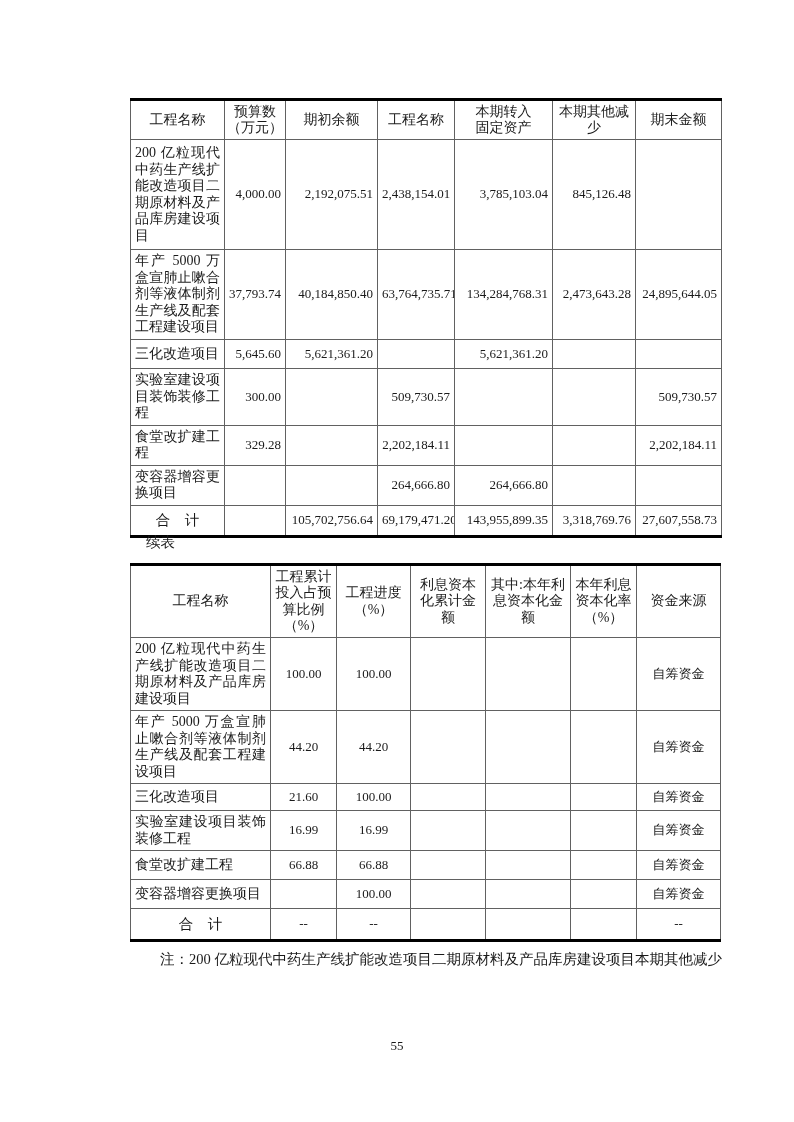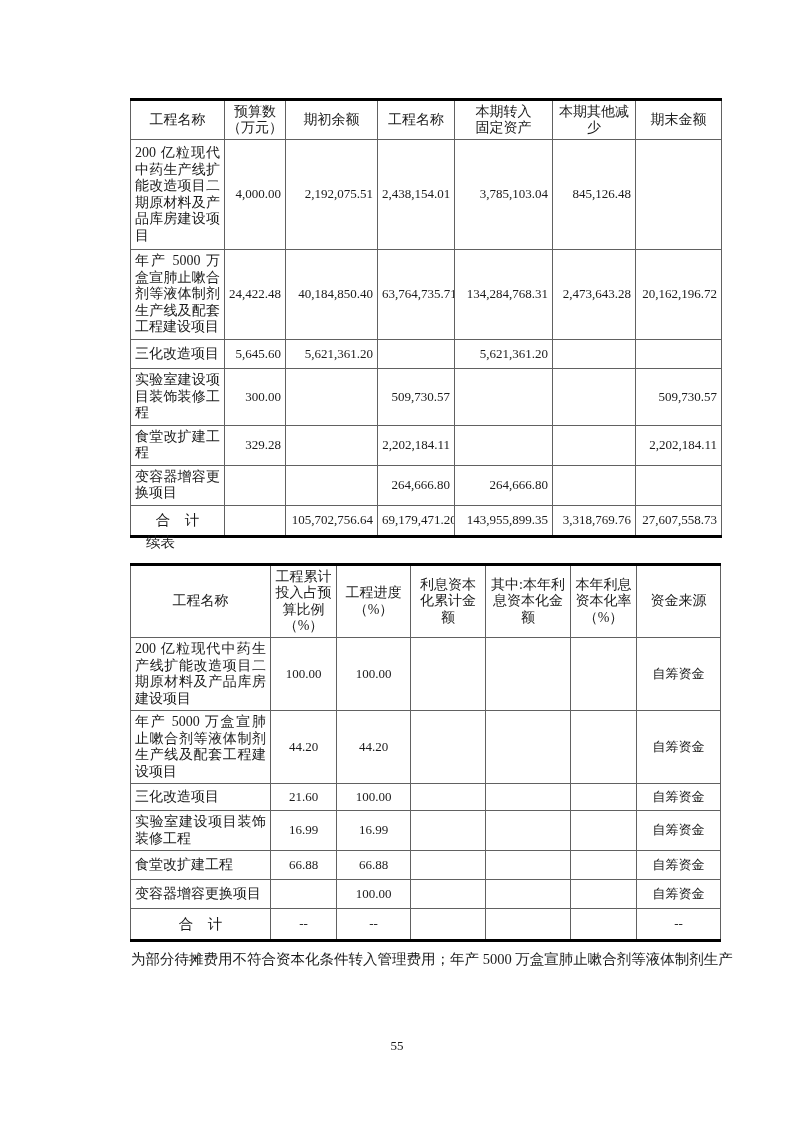--- a/index.html
+++ b/index.html
@@ -60,26 +60,26 @@
     <td class="name">200 亿粒现代中药生产线扩能改造项目二期原材料及产品库房建设项目</td>
     <td class="num">4,000.00</td>
     <td class="num">2,192,075.51</td>
     <td class="num">2,438,154.01</td>
     <td class="num">3,785,103.04</td>
     <td class="num">845,126.48</td>
     <td class="num"></td>
   </tr>
   <tr style="height:90px">
     <td class="name">年产 5000 万盒宣肺止嗽合剂等液体制剂生产线及配套工程建设项目</td>
-    <td class="num">24,422.48</td>
+    <td class="num">37,793.74</td>
     <td class="num">40,184,850.40</td>
     <td class="num">63,764,735.71</td>
     <td class="num">134,284,768.31</td>
     <td class="num">2,473,643.28</td>
-    <td class="num">20,162,196.72</td>
+    <td class="num">24,895,644.05</td>
   </tr>
   <tr style="height:29px">
     <td class="name">三化改造项目</td>
     <td class="num">5,645.60</td>
     <td class="num">5,621,361.20</td>
     <td class="num"></td>
     <td class="num">5,621,361.20</td>
     <td class="num"></td>
     <td class="num"></td>
   </tr>
@@ -214,16 +214,16 @@
     <td class="ctr">--</td>
     <td class="ctr"></td>
     <td class="ctr"></td>
     <td class="ctr"></td>
     <td class="ctr">--</td>
   </tr>
 </tbody>
   </table>
 
 <div class="footnote">
-  <div class="fn-line">为部分待摊费用不符合资本化条件转入管理费用；年产 5000 万盒宣肺止嗽合剂等液体制剂生产</div>
+  <div class="fn-line first">注：200 亿粒现代中药生产线扩能改造项目二期原材料及产品库房建设项目本期其他减少</div>
 </div>
 
 <div class="page-number">55</div>
 
 </body></html>

